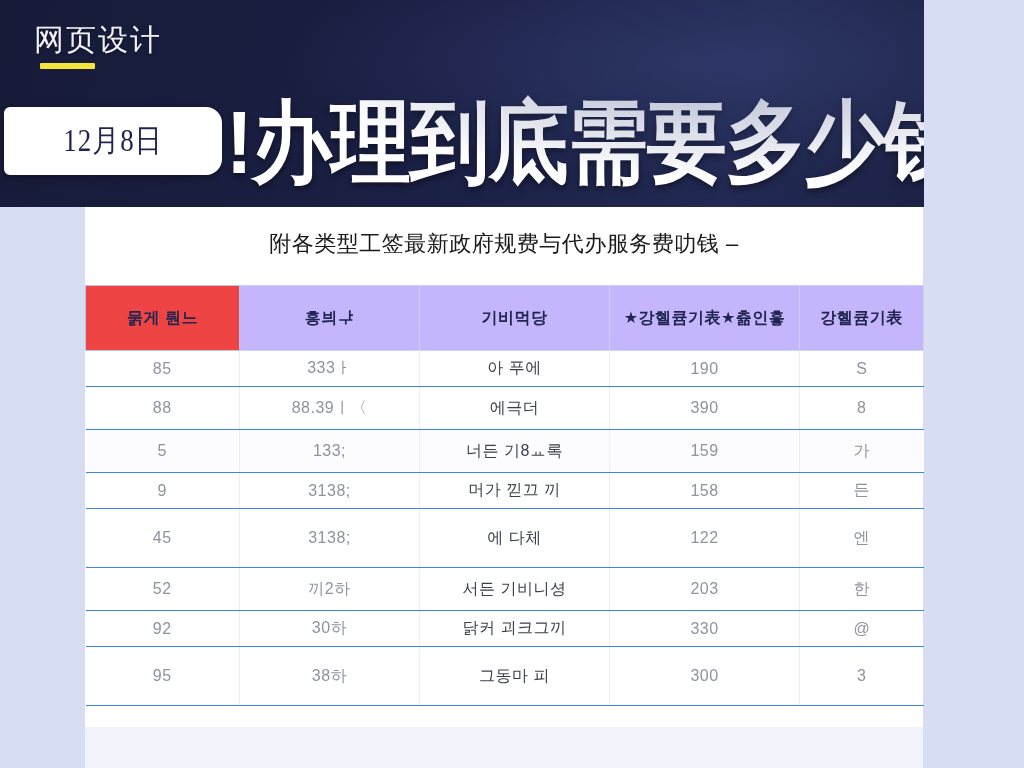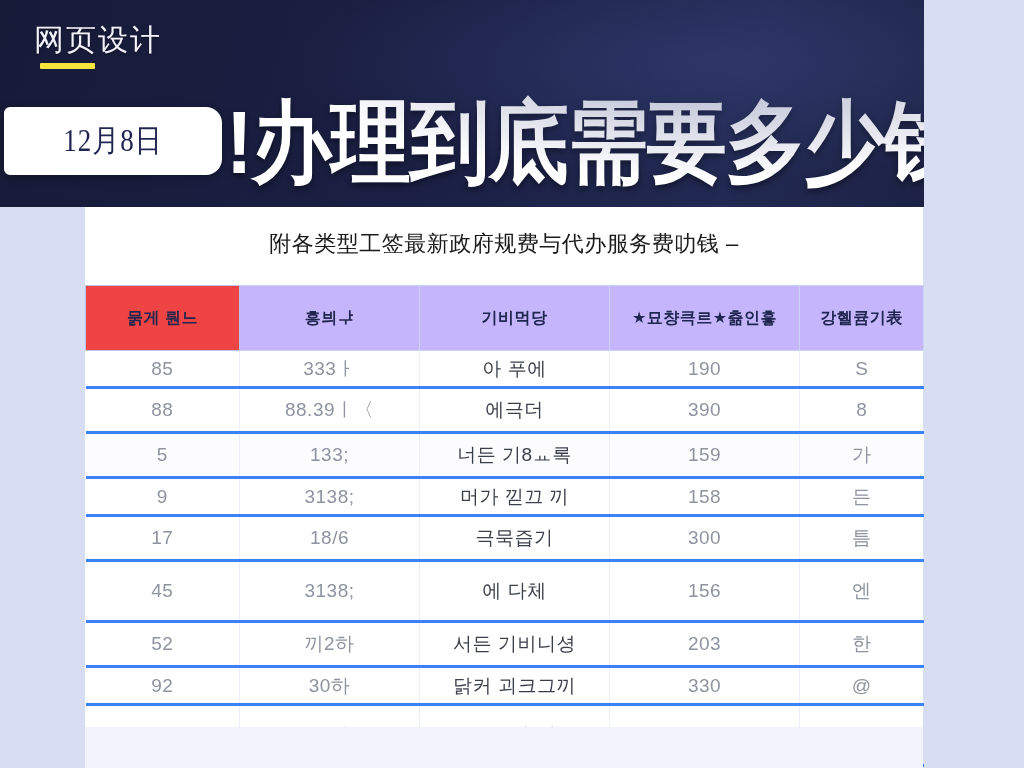--- a/index.html
+++ b/index.html
@@ -98,24 +98,24 @@
     font-size:16px;font-weight:600;
     text-align:center;vertical-align:middle;
     letter-spacing:.5px;
   }
   table.grid thead th.first{
     background:#ef4444;
     border:1px solid #b9c6e9;
   }
 
   table.grid tbody td{
-    border-bottom:3px solid #3b82f6;
+    border-bottom:1px solid #3b82f6;
     border-right:1px solid #eceff7;
     color:#8e939f;
-    font-size:19px;
+    font-size:16px;
     text-align:center;vertical-align:middle;
     letter-spacing:.5px;
   }
   table.grid tbody td:last-child{border-right:none;}
   table.grid tbody td.txt{color:#3b3f4a;}
   table.grid tbody tr.h-sm td{height:33px;}
   table.grid tbody tr.h-md td{height:40px;}
   table.grid tbody tr.h-lg td{height:56px;}
   table.grid tbody tr.h-xl td{height:62px;}
   table.grid tbody tr.band td{background:#fcfcfe;}
@@ -150,21 +150,21 @@
             <col class="c1">
             <col class="c2">
             <col class="c3">
             <col class="c4">
         </colgroup>
         <thead>
           <tr>
             <th class="first">묽게 뤈느</th>
             <th>흥븨ᅷ</th>
             <th>기비먹당</th>
-            <th>★묘챵큭르★츎인흫</th>
+            <th>★강혤큠기表★츎인흫</th>
             <th>강혤큠기表</th>
           </tr>
         </thead>
         <tbody>
           <tr class="h-sm">
             <td>85</td>
             <td>333ㅏ</td>
             <td class="txt">아 푸에</td>
             <td>190</td>
             <td>S</td>
@@ -183,32 +183,25 @@
             <td>159</td>
             <td>가</td>
           </tr>
           <tr class="h-sm">
             <td>9</td>
             <td>3138;</td>
             <td class="txt">머가 낃끄 끼</td>
             <td>158</td>
             <td>든</td>
           </tr>
-          <tr class="h-md">
-            <td>17</td>
-            <td>18/6</td>
-            <td class="txt">극묵즙기</td>
-            <td>300</td>
-            <td>틈</td>
-          </tr>
           <tr class="h-lg">
             <td>45</td>
             <td>3138;</td>
             <td class="txt">에 다체</td>
-            <td>156</td>
+            <td>122</td>
             <td>엔</td>
           </tr>
           <tr class="h-md">
             <td>52</td>
             <td>끼2하</td>
             <td class="txt">서든 기비니셩</td>
             <td>203</td>
             <td>한</td>
           </tr>
           <tr class="h-sm">

